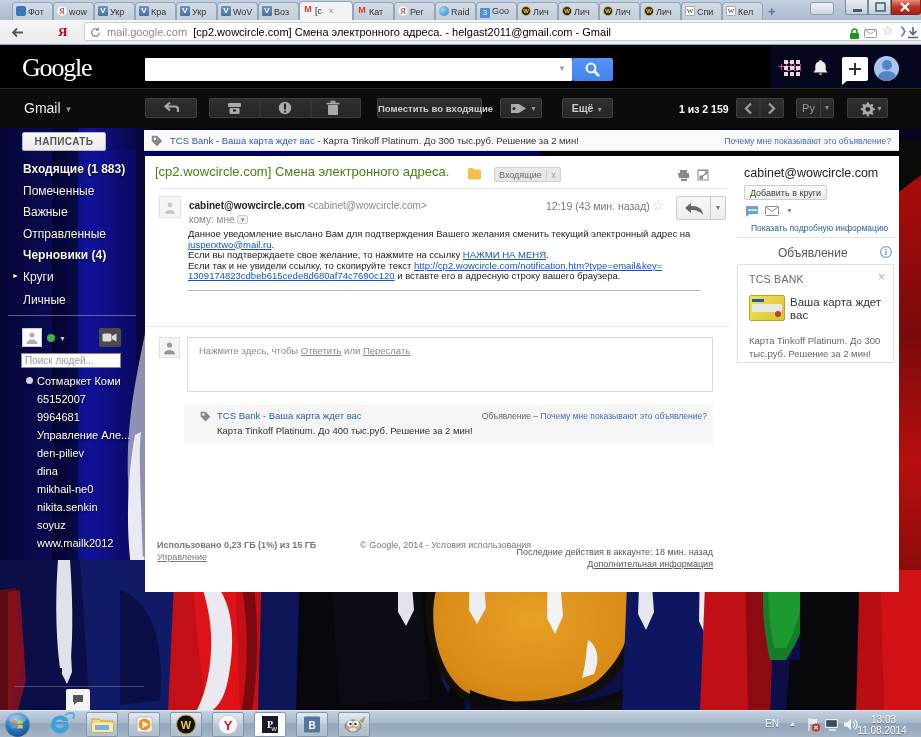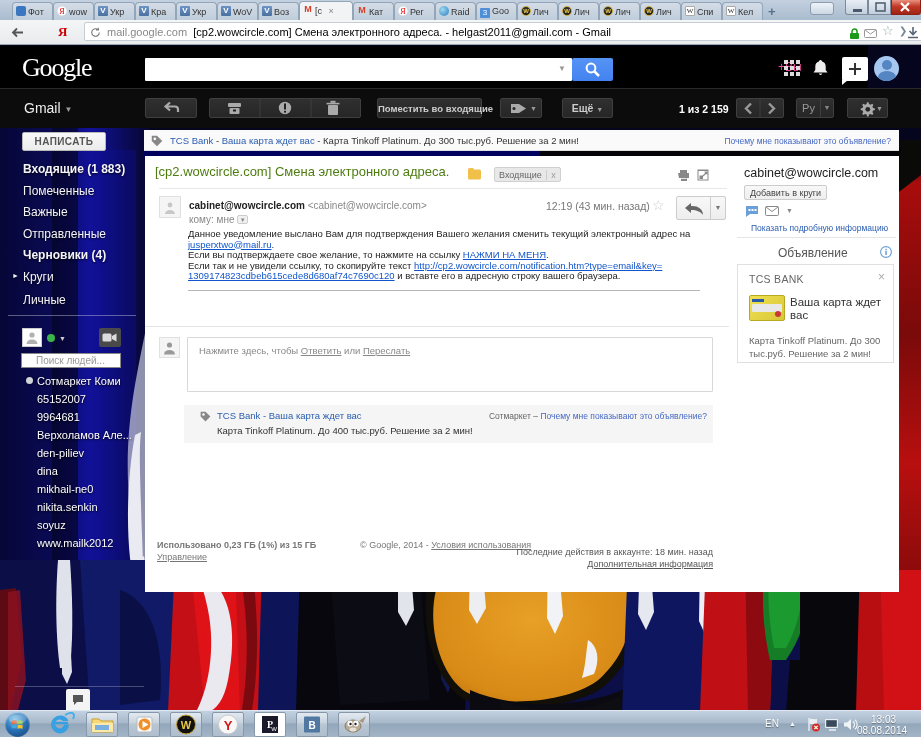--- a/index.html
+++ b/index.html
@@ -182,21 +182,21 @@
   .vk::after { content:"V"; position:absolute; left:0; top:0; width:10px; text-align:center; font-size:8px; line-height:10px; color:#fff; font-weight:bold; }
   .gm { position:relative; }
   .gm::after { content:"M"; position:absolute; left:0; top:-1px; width:10px; text-align:center; font-size:9px; line-height:11px; color:#d43f2a; font-weight:bold; }
   .wow { background:radial-gradient(circle at 50% 40%,#333 30%,#0a0a0a); border:1px solid #c8a436; border-radius:50%; position:relative; }
   .wow::after { content:"W"; position:absolute; left:0; top:0; width:8px; text-align:center; font-size:6px; line-height:8px; color:#e8c84a; font-weight:bold; }
   .wp { background:#fff; border:1px solid #aaa; border-radius:1px; position:relative; }
   .wp::after { content:"W"; position:absolute; left:0; top:0; width:8px; text-align:center; font-size:7px; line-height:8px; color:#222; font-family:"Liberation Serif",serif; }
 </style>
 
 <style>
-  #gbar { position:absolute; left:0; top:46px; width:868px; height:42px; background:#000; }
+  #gbar { position:absolute; left:0; top:46px; width:771px; height:42px; background:#000; }
   #gmtoolbar { position:absolute; left:0; top:88px; width:921px; height:40px; background:#0c0c0c; border-top:1px solid #2a2a2a; }
   .tbtn { position:absolute; top:9px; height:20px; background:linear-gradient(#2f2f2f,#262626);
     border:1px solid #3f3f3f; border-radius:2px; color:#bbb; text-align:center; }
 </style>
 <div id="gbar">
   <div class="abs" style="left:22px;top:7px;font-family:'Liberation Serif',serif;font-size:26px;color:#fff;letter-spacing:-1.2px">Google</div>
   <div class="abs" style="left:145px;top:12px;width:427px;height:23px;background:#fff;border-radius:1px">
      <span style="position:absolute;right:6px;top:6px;font-size:8px;color:#999">▼</span>
       </div>
   <div class="abs" style="left:572px;top:12px;width:41px;height:23px;background:linear-gradient(#5693f5,#4283f0);border-radius:2px">
@@ -307,26 +307,26 @@
         <circle cx="9" cy="6" r="2.6" fill="#b0b0b0"></circle>
         <path d="M3.5,15 a5.5,4.5 0 0 1 11,0 Z" fill="#b0b0b0"></path>
       </svg></div>
 <div class="abs" style="left:47px;top:334px;width:8px;height:8px;border-radius:50%;background:#3bb54a"></div>
 <div class="abs" style="left:59px;top:335px;font-size:7px;color:#ccc">▼</div>
 <div class="abs" style="left:99px;top:328px;width:22px;height:19px;background:#4a4a4a;border-radius:2px">
   <svg width="22" height="19">
         <rect x="3.5" y="5.5" width="9" height="8" rx="1.5" fill="#ddd"></rect>
         <path d="M13,8 L17.5,5.5 V13.5 L13,11 Z" fill="#ddd"></path>
       </svg></div>
-<div class="abs" style="left:21px;top:353px;width:100px;height:15px;background:#fff;border:1px solid #888;font-size:10px;color:#999;line-height:14px;padding-left:14px">Поиск людей...</div>
+<div class="abs" style="left:21px;top:353px;width:100px;height:15px;background:#fff;border:1px solid #888;font-size:10px;color:#999;line-height:14px;padding-left:3px">Поиск людей...</div>
 <div class="abs" style="left:26px;top:377px;width:7px;height:7px;border-radius:50%;background:#cfd5da;box-shadow:0 0 2px #000"></div>
 <div class="contact" style="top:375px">Сотмаркет Коми</div>
 <div class="contact" style="top:393px">65152007</div>
 <div class="contact" style="top:411px">9964681</div>
-<div class="contact" style="top:429px">Верхоламов Але...</div>
+<div class="contact" style="top:429px">Управление Але...</div>
 <div class="contact" style="top:447px">den-piliev</div>
 <div class="contact" style="top:465px">dina</div>
 <div class="contact" style="top:483px">mikhail-ne0</div>
 <div class="contact" style="top:501px">nikita.senkin</div>
 <div class="contact" style="top:519px">soyuz</div>
 <div class="contact" style="top:537px">www.mailk2012</div>
 
 <div class="abs" style="left:15px;top:686px;width:129px;height:1px;background:rgba(255,255,255,0.25)"></div>
 <div class="abs" style="left:66px;top:689px;width:24px;height:21px;background:#f4f4f4;border-radius:2px 2px 0 0">
   <svg width="24" height="21">
@@ -387,26 +387,26 @@
   <div style="position:absolute;left:11px;top:7px;font-size:9.5px;color:#888">Нажмите здесь, чтобы <span style="text-decoration:underline">Ответить</span> или <span style="text-decoration:underline">Переслать</span></div>
 </div>
 
 <div class="abs" style="left:184px;top:405px;width:529px;height:38px;background:#f5f5f5">
   <svg class="abs" style="left:15px;top:5px" width="13" height="13" viewBox="0 0 16 16">
         <path d="M2,2 L8,2 L14,8 L8,14 L2,8 Z" fill="#888"></path>
         <circle cx="5.5" cy="5.5" r="1.5" fill="#fff"></circle>
       </svg>
   <div style="position:absolute;left:33px;top:5px;font-size:9.5px;color:#2a5db0">TCS Bank - Ваша карта ждет вас</div>
   <div style="position:absolute;left:33px;top:20px;font-size:9.5px;color:#333">Карта Tinkoff Platinum. До 400 тыс.руб. Решение за 2 мин!</div>
-  <div style="position:absolute;right:6px;top:6px;font-size:8.5px"><span style="color:#666">Сотмаркет – </span><span style="color:#4568c4">Почему мне показывают это объявление?</span></div>
+  <div style="position:absolute;right:6px;top:6px;font-size:8.5px"><span style="color:#666">Объявление – </span><span style="color:#4568c4">Почему мне показывают это объявление?</span></div>
 </div>
 
 <div class="abs" style="left:157px;top:540px;font-size:9px;color:#777;font-weight:bold">Использовано 0,23 ГБ (1%) из 15 ГБ</div>
 <div class="abs" style="left:157px;top:552px;font-size:9px;color:#777;text-decoration:underline">Управление</div>
-<div class="abs" style="left:360px;top:540px;font-size:9px;color:#777">© Google, 2014 - <span style="text-decoration:underline">Условия использования</span></div>
+<div class="abs" style="left:360px;top:540px;font-size:9px;color:#777">© Google, 2014 - <span style="">Условия использования</span></div>
 <div class="abs" style="left:493px;top:547px;font-size:9px;color:#555;width:220px;text-align:right;white-space:nowrap">Последние действия в аккаунте: 18 мин. назад</div>
 <div class="abs" style="left:493px;top:559px;font-size:9px;color:#555;width:220px;text-align:right;text-decoration:underline;white-space:nowrap">Дополнительная информация</div>
 
 <div class="abs" style="left:744px;top:166px;font-size:12.5px;color:#222">cabinet@wowcircle.com</div>
 <div class="abs" style="left:744px;top:185px;width:83px;height:15px;background:linear-gradient(#f8f8f8,#eee);border:1px solid #ccc;border-radius:2px;font-size:9px;color:#444;text-align:center;line-height:14px">Добавить в круги</div>
 <svg class="abs" style="left:746px;top:206px" width="12" height="11">
       <path d="M0,0 h12 v8 h-8 l-4,3 Z" fill="#6a9fd8"></path>
       <g fill="#fff">
         <rect x="2.5" y="3" width="2" height="2"></rect>
         <rect x="5.5" y="3" width="2" height="2"></rect>
@@ -527,15 +527,15 @@
   <svg class="abs" style="left:824px;top:7px" width="16" height="13">
         <rect x="1" y="1" width="13" height="9" rx="1" fill="#e8eef4"></rect>
         <rect x="2.2" y="2.2" width="10.6" height="6.6" fill="#3a4a5a"></rect>
         <path d="M5,12 h7" stroke="#e8eef4" stroke-width="1.6"></path>
       </svg>
   <svg class="abs" style="left:843px;top:7px" width="15" height="13">
         <path d="M1,4.5 H4 L8,1 V12 L4,8.5 H1 Z" fill="#eef3f8"></path>
         <path d="M10,3.5 C12,5 12,8 10,9.5 M11.8,1.8 C15,4 15,9 11.8,11.2" stroke="#eef3f8" stroke-width="1.3" fill="none"></path>
       </svg>
   <div class="abs" style="left:856px;top:3px;width:55px;text-align:center;font-size:10px;color:#fff;text-shadow:0 1px 1px rgba(0,0,0,0.4)">13:03</div>
-  <div class="abs" style="left:850px;top:14px;width:64px;text-align:center;font-size:10px;color:#fff;text-shadow:0 1px 1px rgba(0,0,0,0.4)">08.08.2014</div>
+  <div class="abs" style="left:850px;top:14px;width:64px;text-align:center;font-size:10px;color:#fff;text-shadow:0 1px 1px rgba(0,0,0,0.4)">11.08.2014</div>
 </div>
 </div>
 
 </body></html>

